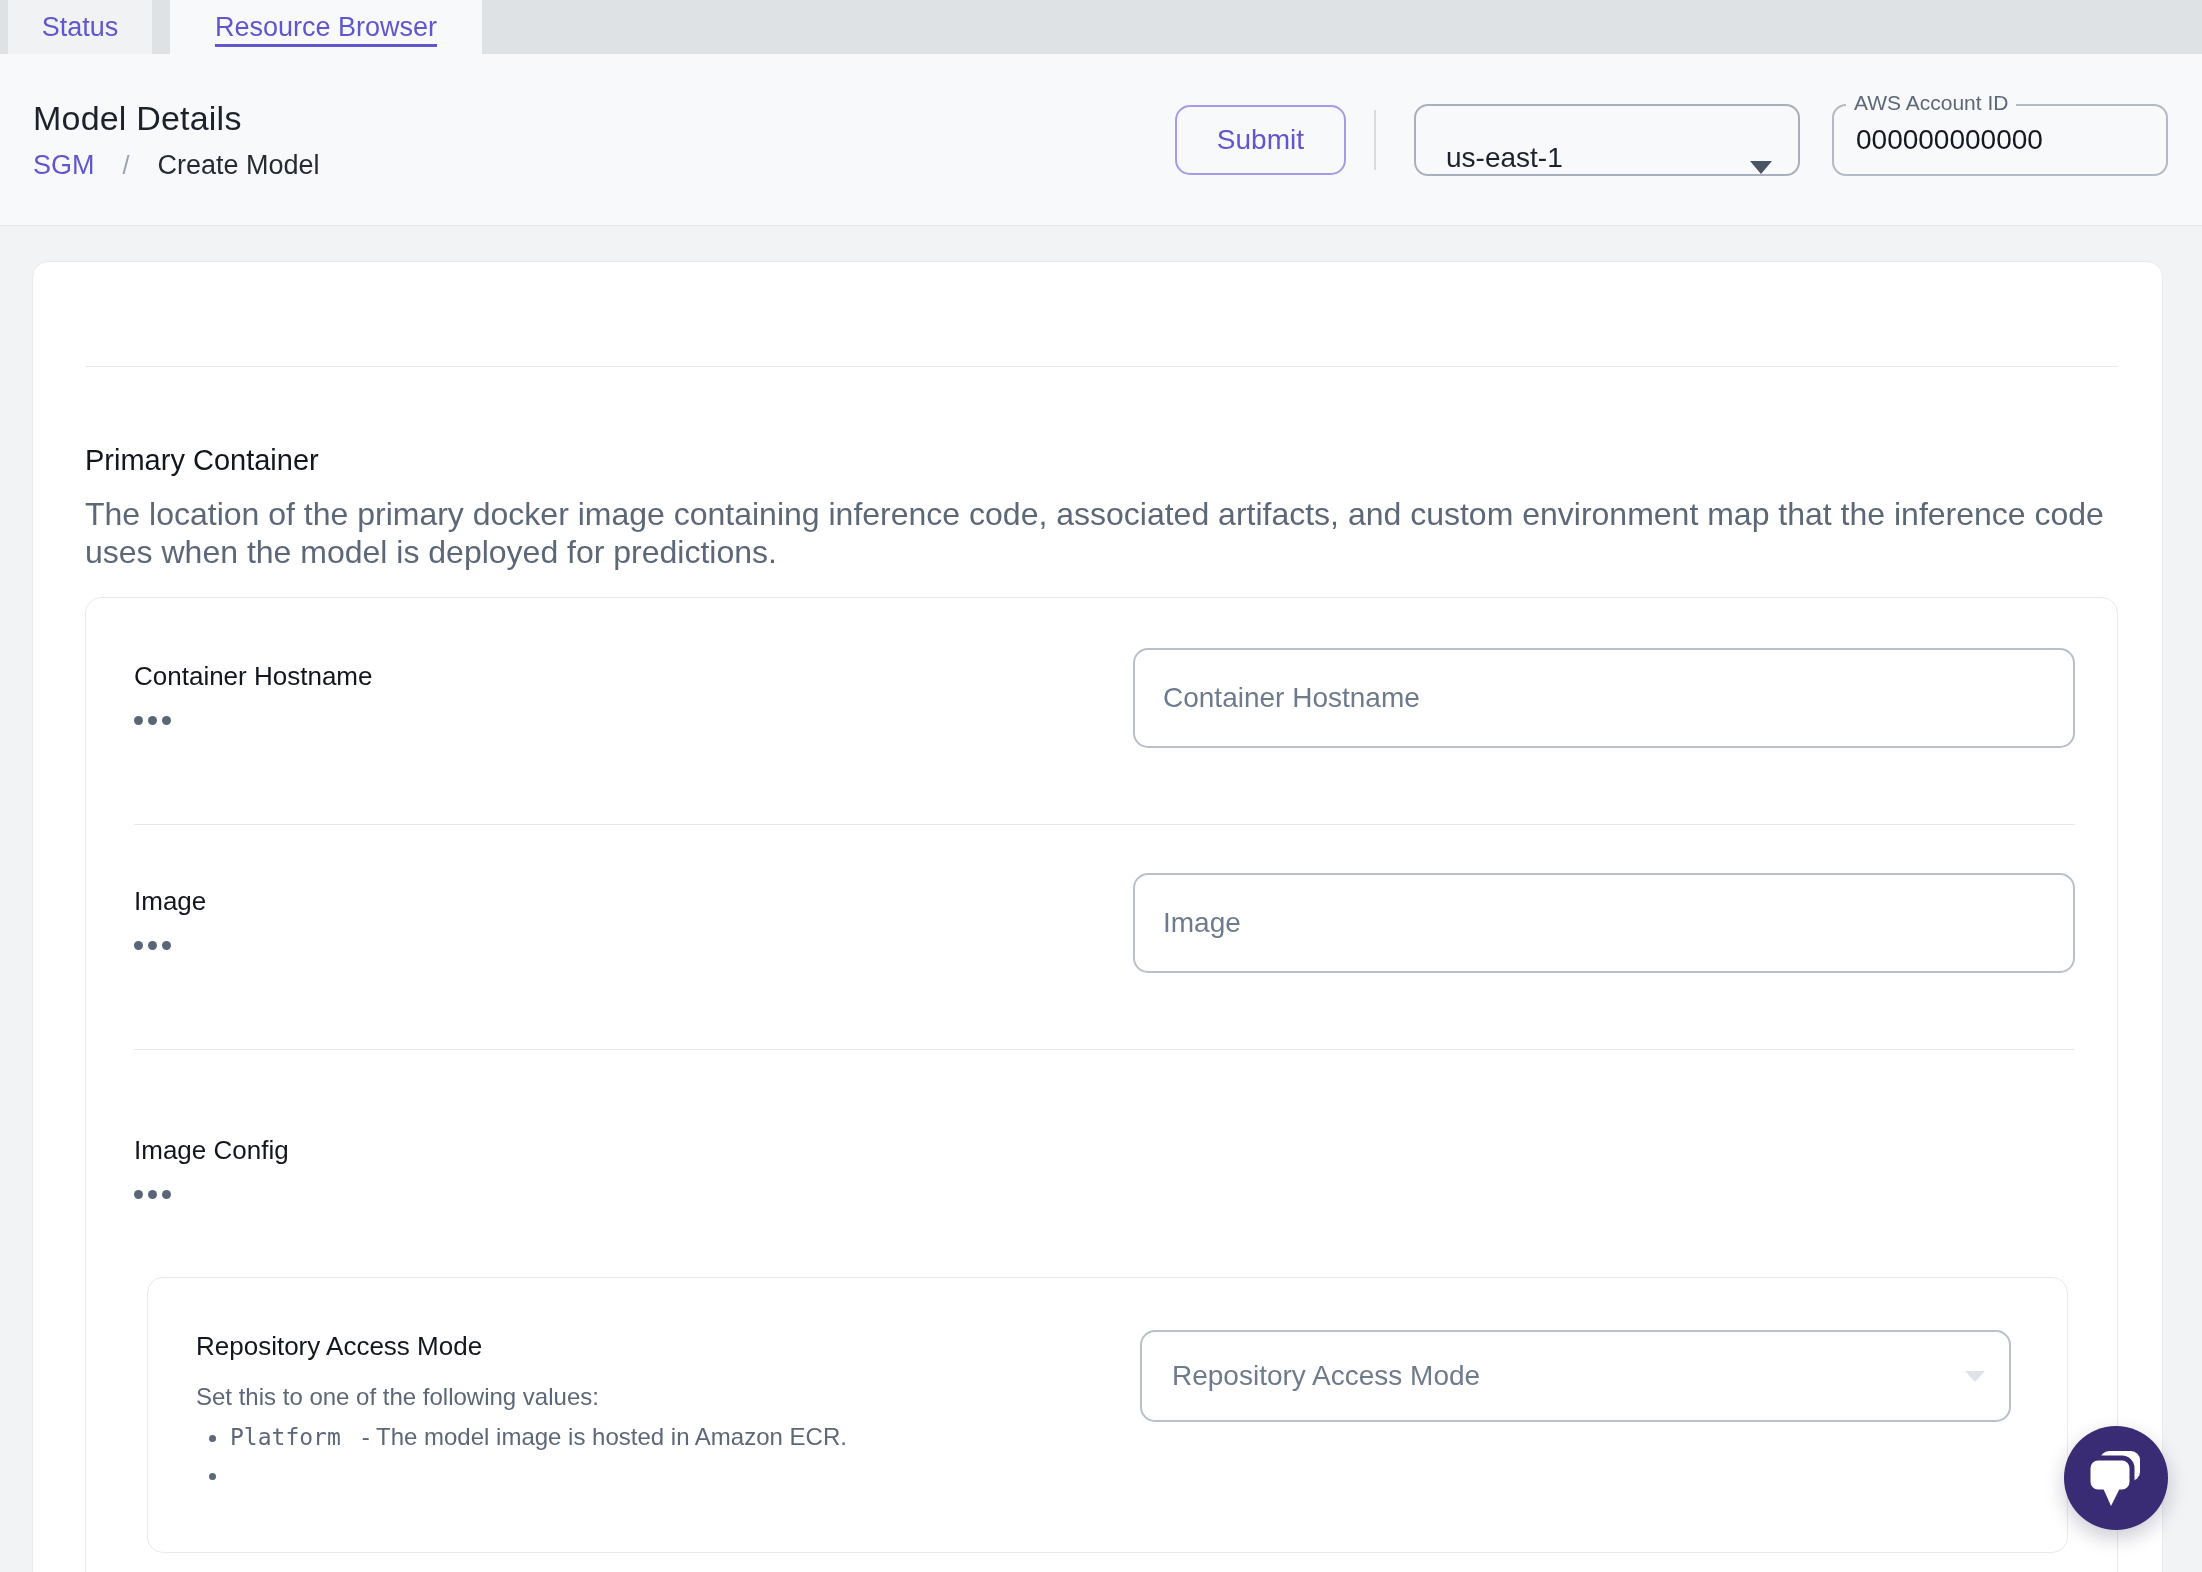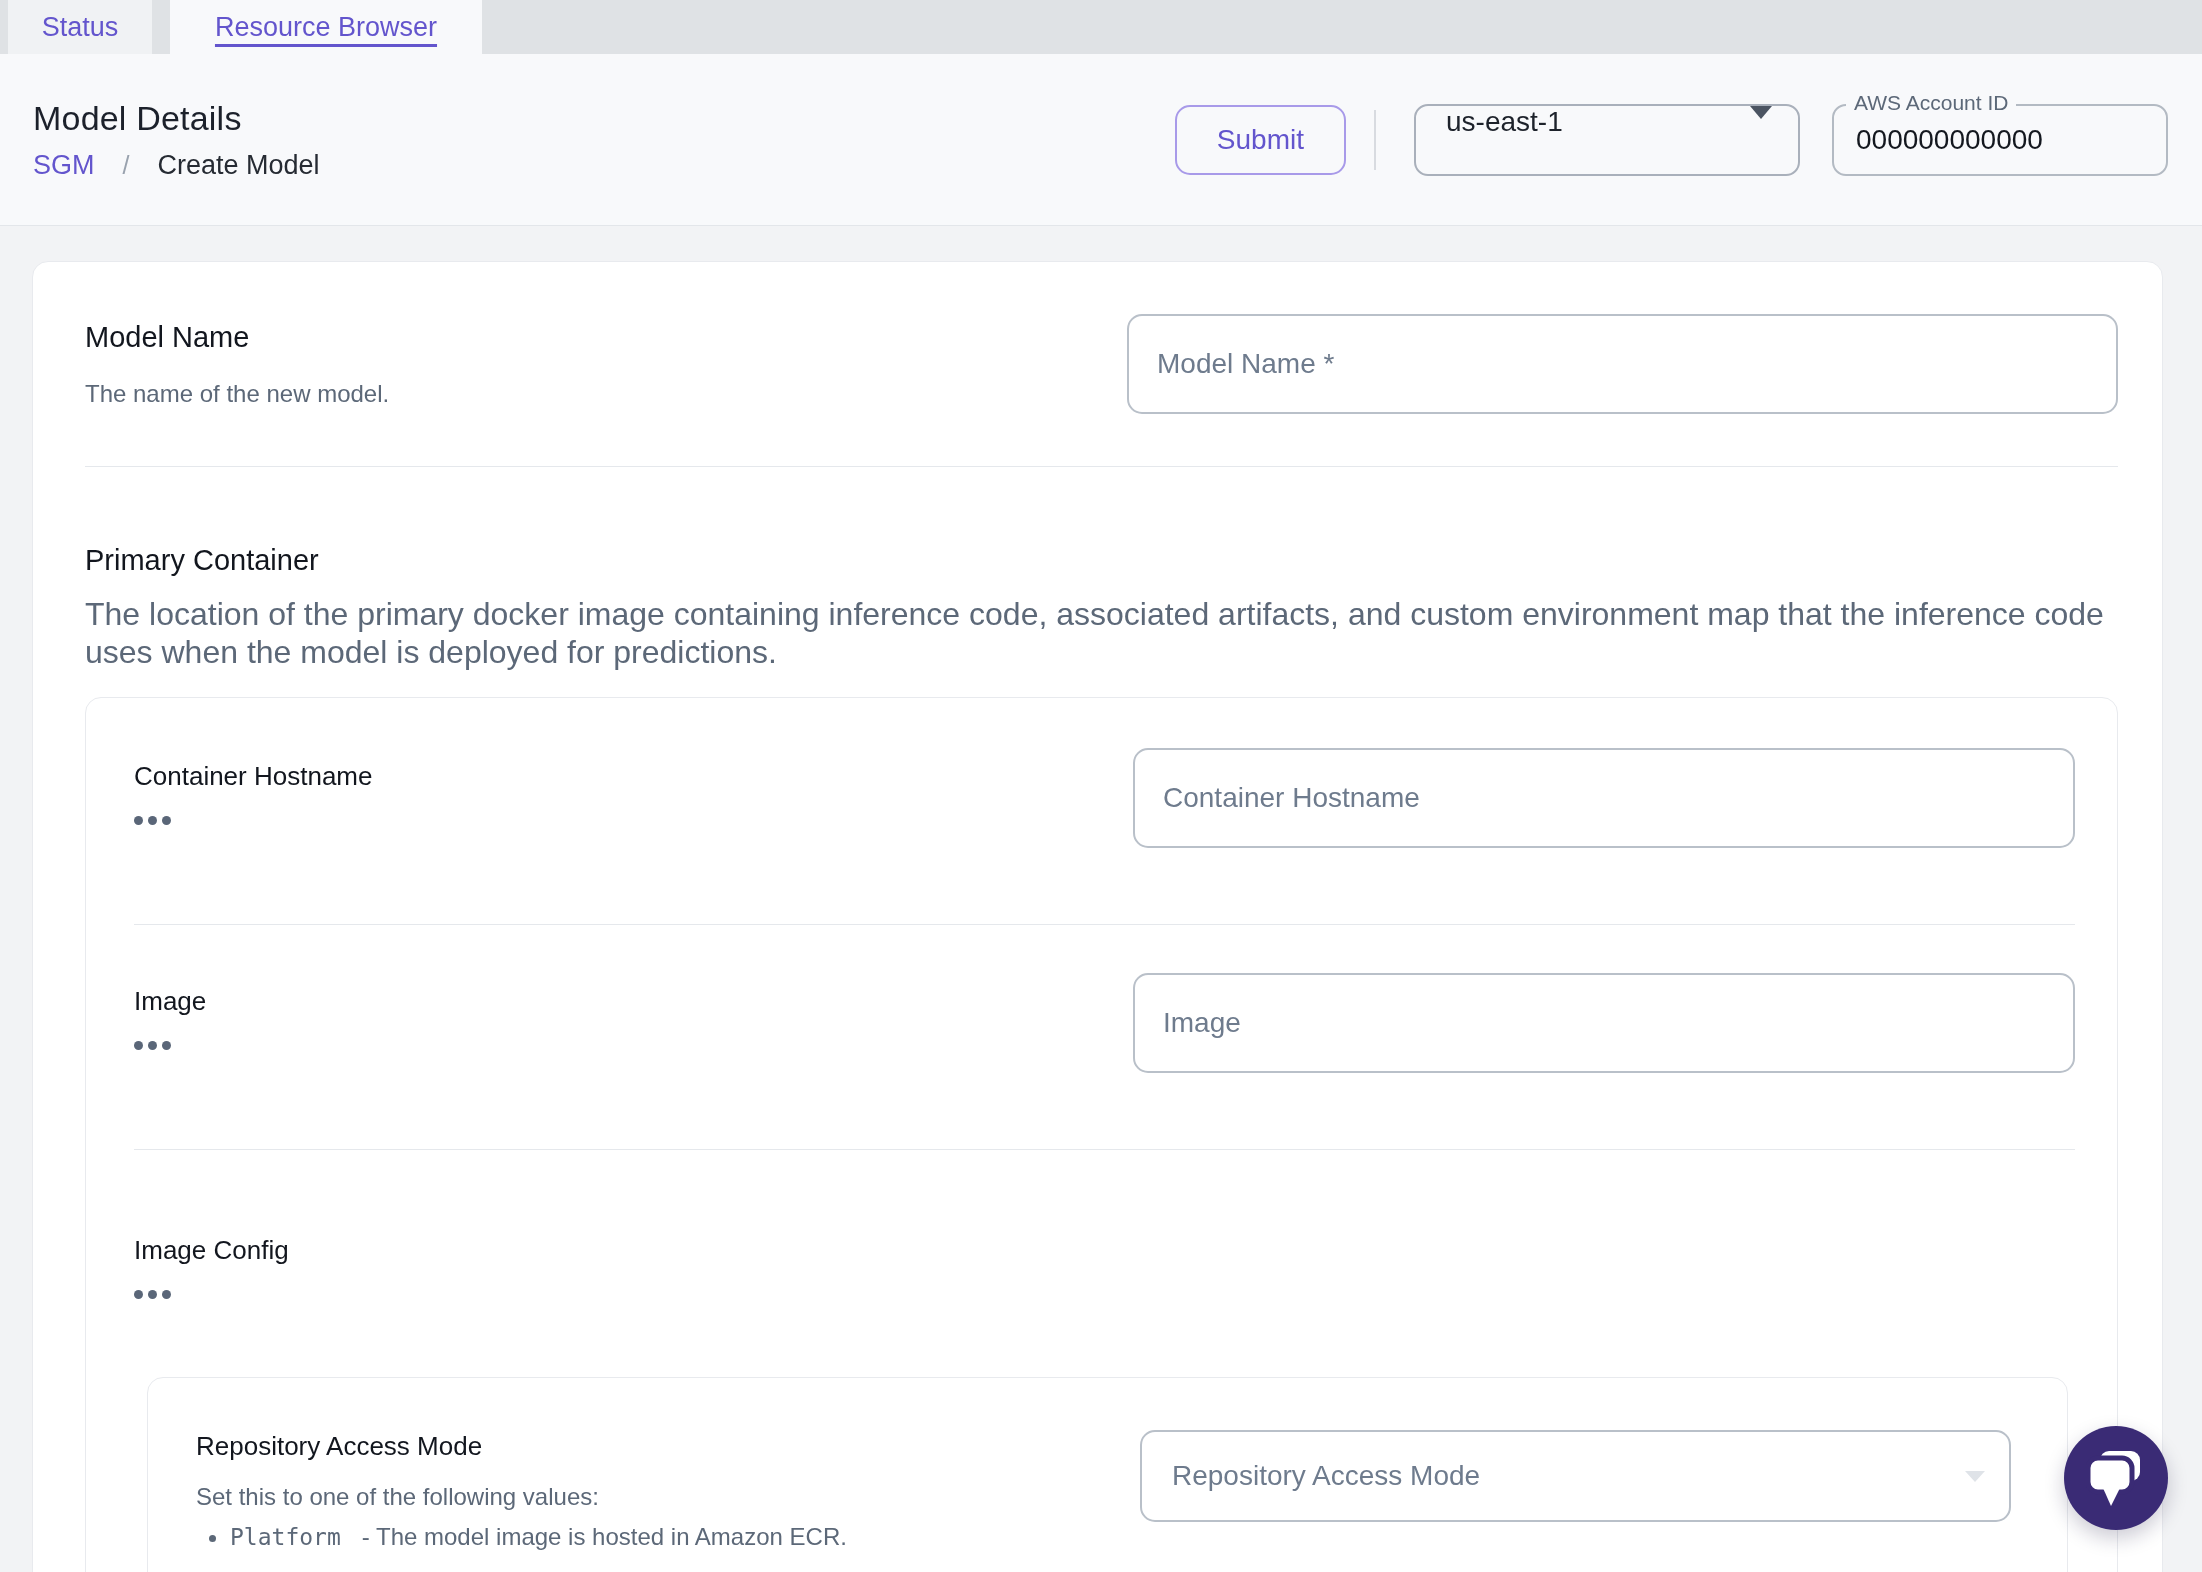--- a/index.html
+++ b/index.html
@@ -16,21 +16,21 @@
   
   .header{height:172px;background:#f8f9fb;border-bottom:1px solid #e3e6ea;display:flex;align-items:center;justify-content:space-between;padding:0 34px 0 33px;box-sizing:border-box;}
   .page-title{font-size:34px;font-weight:500;color:#1c212b;margin:0;letter-spacing:.2px;}
   .breadcrumb{margin-top:12px;font-size:27px;display:flex;align-items:baseline;gap:12px;}
   .crumb-root{color:#6355cd;margin-right:16px;text-decoration:none;cursor:pointer;}
   .crumb-sep{color:#99a2ae;margin-right:16px;font-size:25px;}
   .crumb-current{color:#262b33;}
   .header-right{display:flex;align-items:center;}
   .btn-submit{height:70px;padding:0 40px;border:2px solid #a89ae9;border-radius:15px;background:transparent;color:#6355cd;font-size:28px;font-family:inherit;cursor:pointer;}
   .vdiv{width:2px;height:60px;background:#d8dbe0;margin:0 38px 0 28px;}
-  .select-region{width:386px;height:72px;border:2px solid #a9b0bb;border-radius:14px;display:flex;align-items:flex-start;justify-content:space-between;padding:0 26px 0 30px;font-size:28px;color:#1d222b;background:#f8f9fb;box-sizing:border-box;cursor:pointer;}
+  .select-region{width:386px;height:72px;border:2px solid #a9b0bb;border-radius:14px;display:flex;align-items:flex-end;justify-content:space-between;padding:0 26px 0 30px;font-size:28px;color:#1d222b;background:#f8f9fb;box-sizing:border-box;cursor:pointer;}
   .caret-down{width:0;height:0;border-left:11px solid transparent;border-right:11px solid transparent;border-top:13px solid #4b5462;}
   .account-field{position:relative;width:336px;height:72px;border:2px solid #b3bac3;border-radius:14px;margin-left:32px;box-sizing:border-box;background:#f8f9fb;}
   .account-label{position:absolute;top:-15px;left:12px;background:#f8f9fb;padding:0 8px;font-size:21px;color:#5c6878;white-space:nowrap;}
   .account-input{border:none;outline:none;background:transparent;width:100%;height:100%;padding:0 0 0 22px;font-size:28px;color:#14181f;font-family:inherit;box-sizing:border-box;}
 
   
   .content{padding:35px 39px 0 32px;}
   .card{background:#fff;border:1px solid #e8eaee;border-radius:16px;padding:52px 44px 60px 52px;}
 
   .row{display:flex;justify-content:space-between;align-items:flex-start;}
@@ -101,27 +101,20 @@
       <div class="account-field">
         <span class="account-label">AWS Account ID</span>
         <input class="account-input" value="000000000000" style="">
       </div>
     </div>
   </div>
 
   <div class="content">
     <div class="card">
 
-      <div class="row">
-        <div class="field-info">
-          <h3 class="section-label">Model Name</h3>
-          <div class="field-desc">The name of the new model.</div>
-        </div>
-        <input class="text-input input-xl" placeholder="Model Name *" style="">
-      </div>
 
       <hr class="hr">
 
       <div class="section">
         <h3 class="section-label">Primary Container</h3>
         <div class="section-desc">The location of the primary docker image containing inference code, associated artifacts, and custom environment map that the inference code uses when the model is deployed for predictions.</div>
 
         <div class="subcard">
 
           <div class="row">

